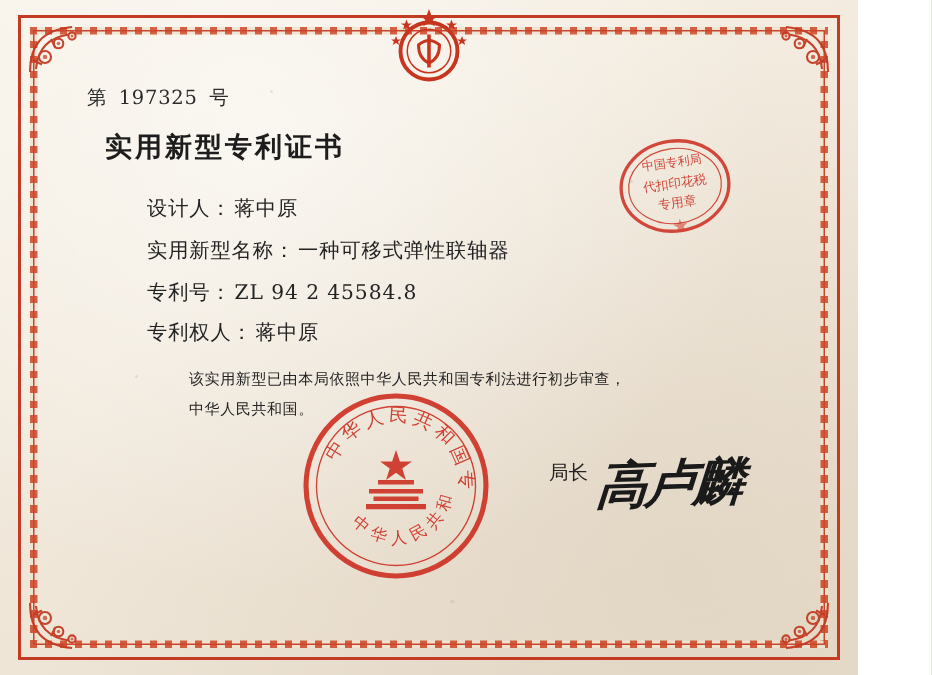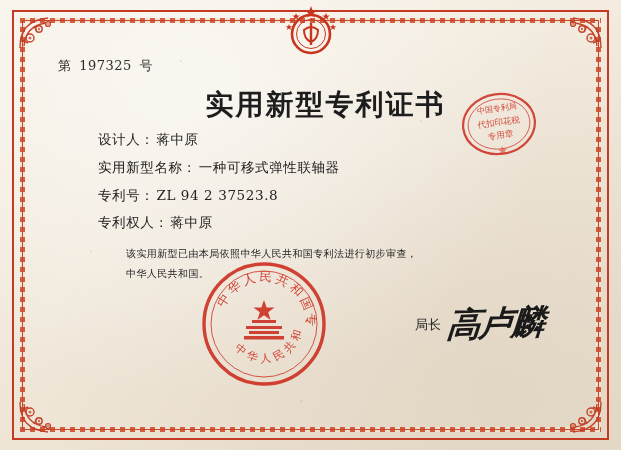--- a/index.html
+++ b/index.html
@@ -9,21 +9,21 @@
   }
   body {
     width: 621px;
     height: 450px;
     overflow: hidden;
     font-family: "DejaVu Sans", "Liberation Sans", sans-serif;
   }
 
   #certificate {
     position: relative;
-    width: 621px;
+    width: 572px;
     height: 450px;
     background: #84cc16;
     box-sizing: border-box;
   }
 
   
   .paper-tex {
     position: absolute;
     inset: 0;
     background:
@@ -107,24 +107,23 @@
     letter-spacing: 0.5px;
   }
   .num-line { white-space: nowrap; }
   .num-line .val { margin: 0 3px; }
 
   .doc-title {
     position: absolute;
     left: 0;
     right: 0;
     top: 38px;
-    text-align: center;
     font-family: "DejaVu Serif", "Liberation Serif", serif;
     font-weight: bold;
-    font-size: 28px;
+    font-size: 18px;
     letter-spacing: 2px;
     color: #1d1d1d;
     padding-left: 30px;
   }
 
   .fields {
     position: absolute;
     left: 58px;
     top: 78px;
     right: 10px;
@@ -174,21 +173,21 @@
     transform: rotate(-8deg);
   }
   .small-seal svg { width: 100%; height: 100%; display: block; }
 
   
   .director {
     position: absolute;
     right: 38px;
     bottom: 70px;
     display: flex;
-    align-items: flex-end;
+    align-items: flex-start;
     gap: 6px;
   }
   .director .lbl {
     font-family: "DejaVu Serif", "Liberation Serif", serif;
     font-size: 13px;
     color: #232323;
     padding-bottom: 6px;
   }
   .signature {
     font-family: "DejaVu Serif", "Liberation Serif", serif;
@@ -343,21 +342,21 @@
     </div>
 
     <div class="fields">
       <div class="field-row">
         <span class="lbl">设计人：</span><span class="val">蒋中原</span>
       </div>
       <div class="field-row">
         <span class="lbl">实用新型名称：</span><span class="val">一种可移式弹性联轴器</span>
       </div>
       <div class="field-row">
-        <span class="lbl">专利号：</span><span class="val">ZL 94 2 37523.8</span>
+        <span class="lbl">专利号：</span><span class="val">ZL 94 2 45584.8</span>
       </div>
       <div class="field-row">
         <span class="lbl">专利权人：</span><span class="val">蒋中原</span>
       </div>
     </div>
 
     <div class="statement">
       <div class="p1">该实用新型已由本局依照中华人民共和国专利法进行初步审查，</div>
       <div class="p2">中华人民共和国。</div>
     </div>

